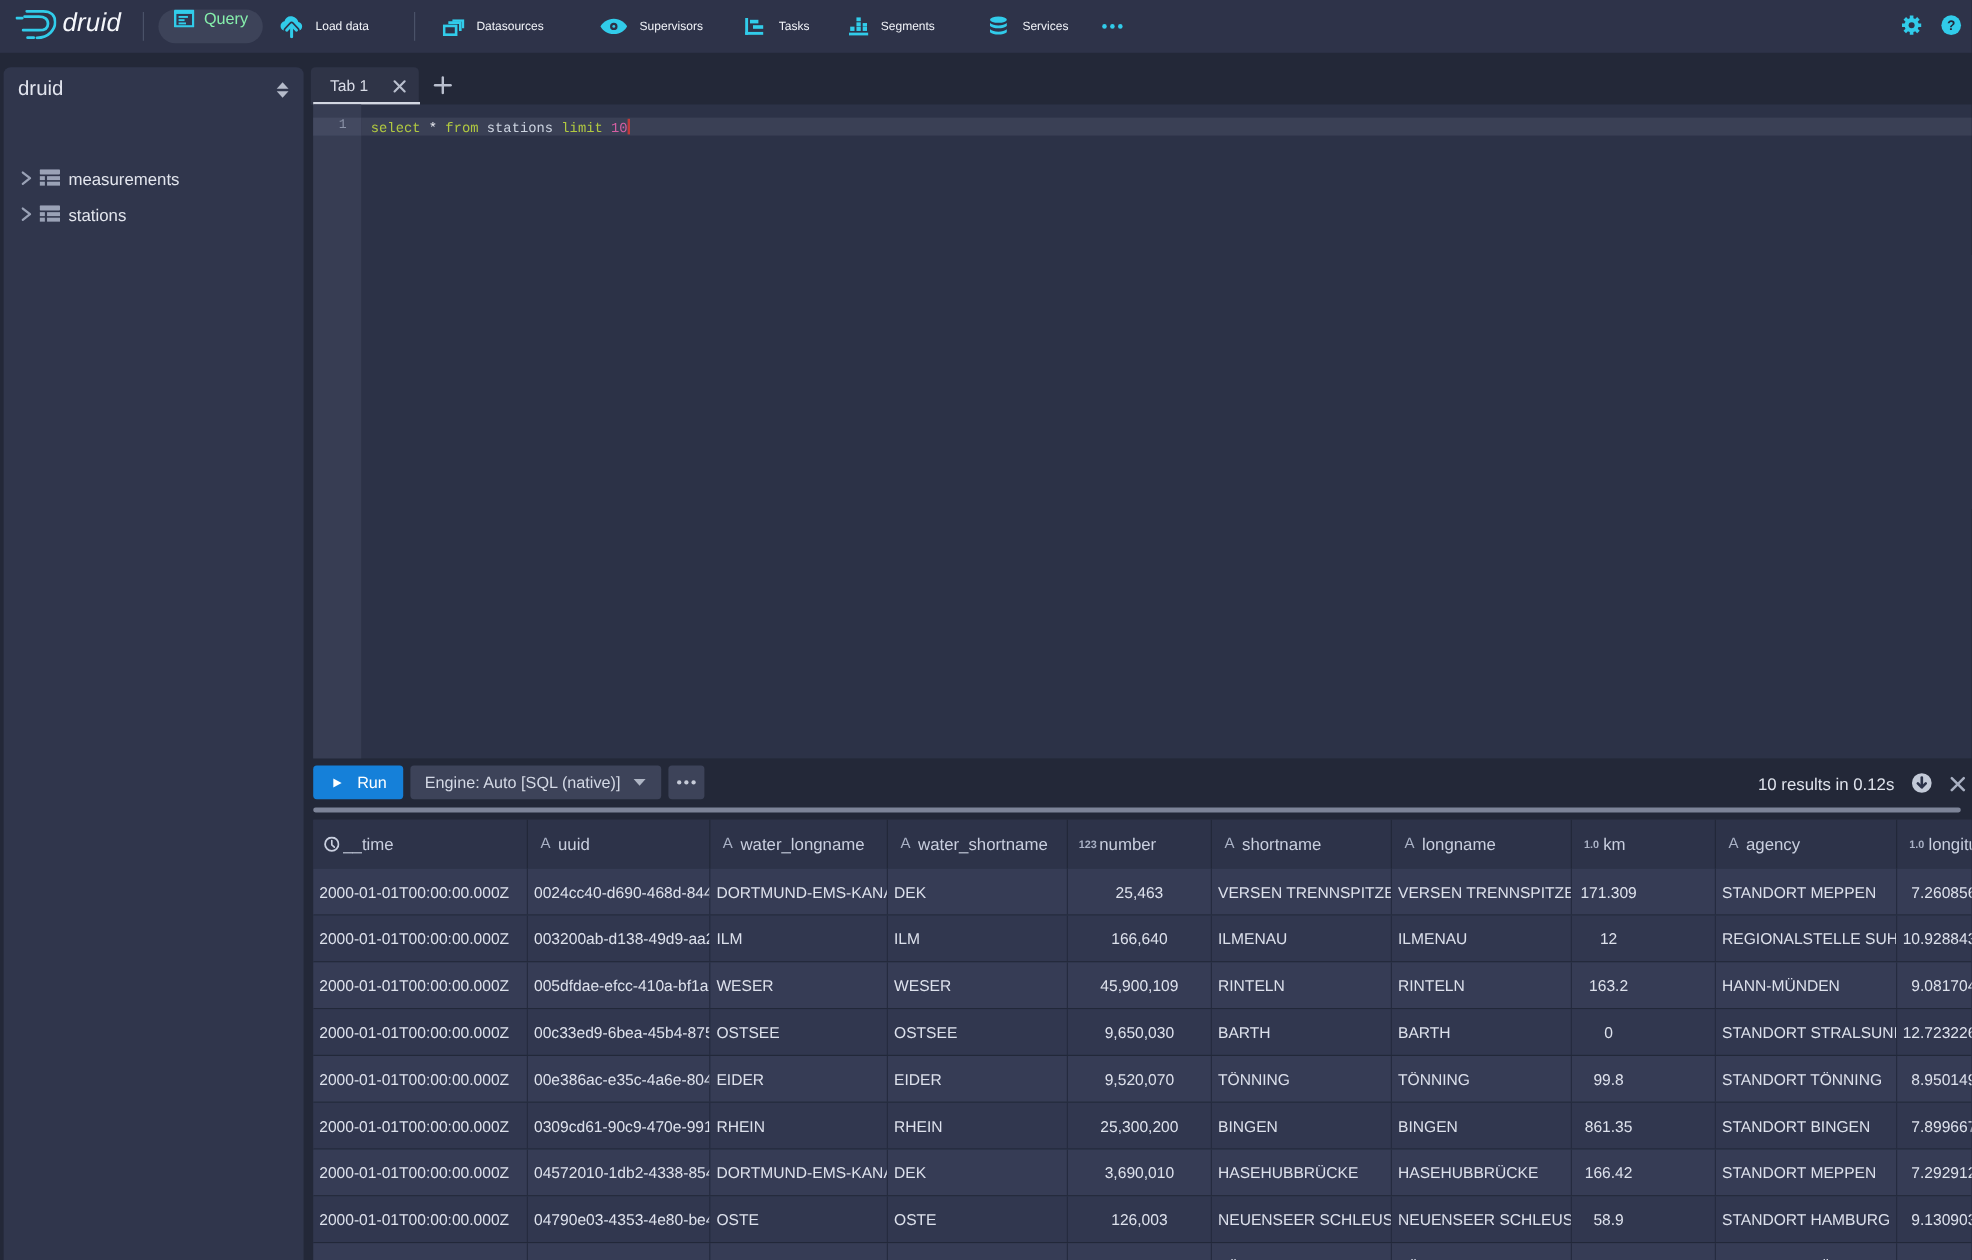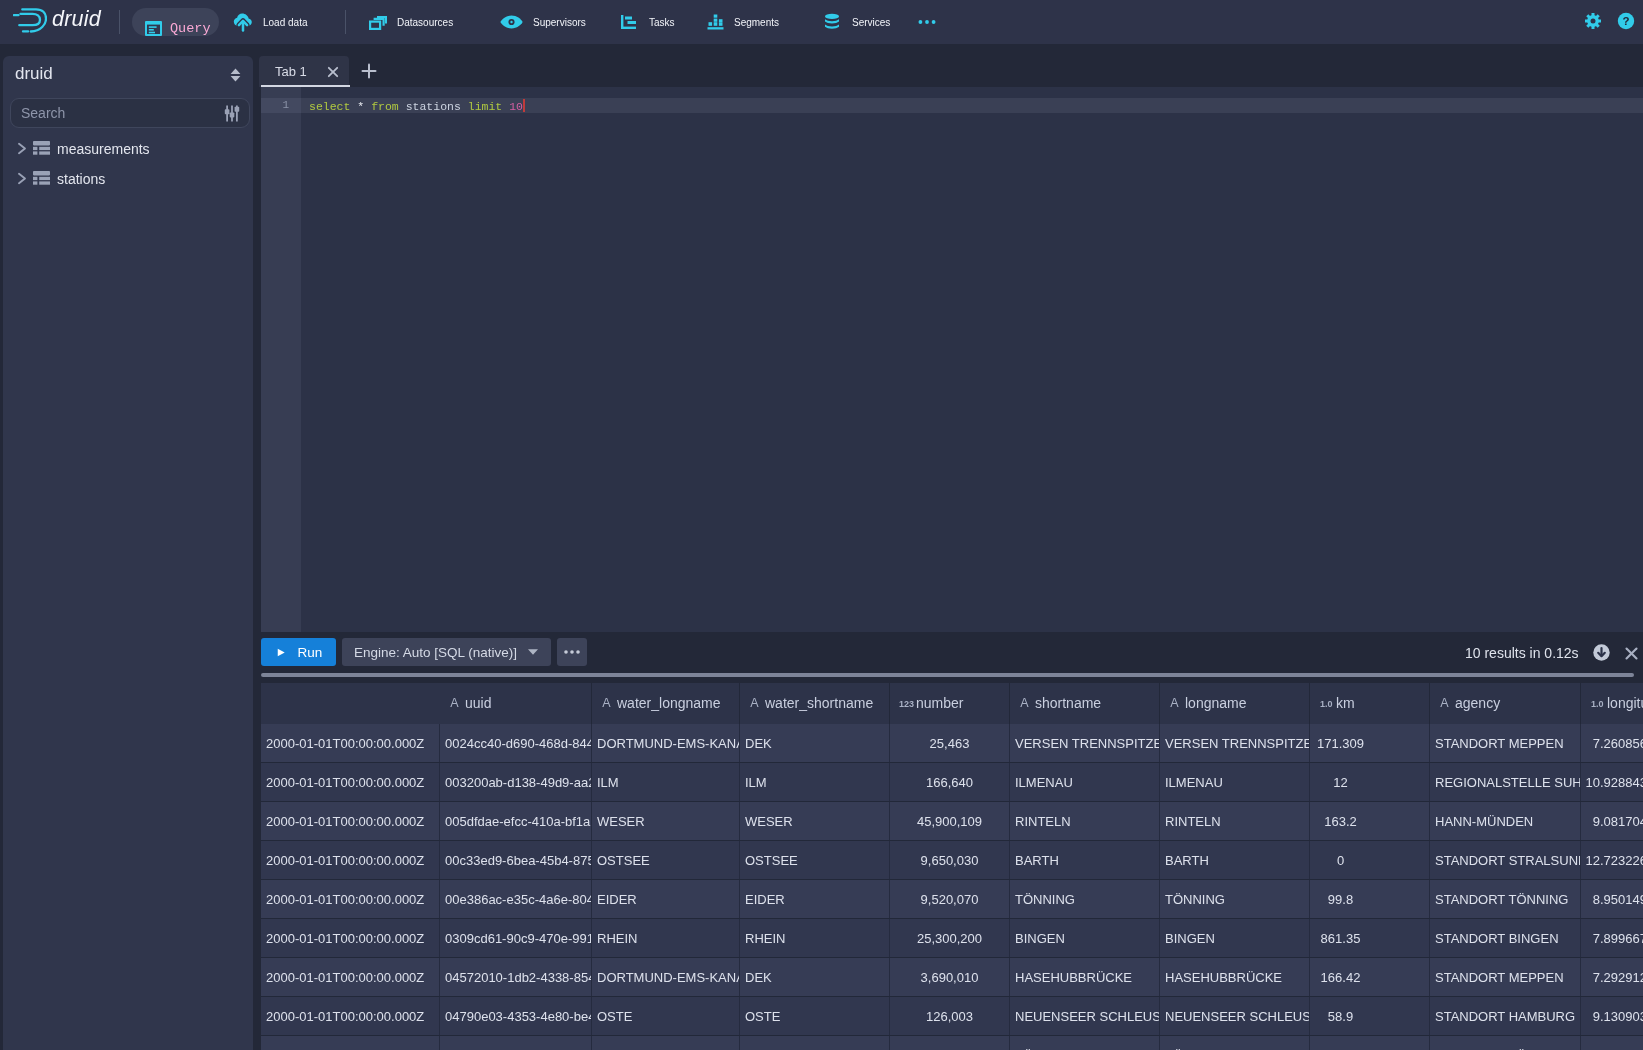--- a/index.html
+++ b/index.html
@@ -3,21 +3,21 @@
 <meta charset="utf-8">
 <style>
   * { margin:0; padding:0; box-sizing:border-box; }
   html,body { width:1643px; height:1050px; overflow:hidden; background:#232838; font-family:"Liberation Sans", sans-serif; }
   
   #hdr { position:absolute; left:0; top:0; width:1643px; height:44px; background:#2e3349; }
   .hitem { position:absolute; top:0; height:44px; display:flex; align-items:center; color:#f2f4f9; font-size:10px; }
   .hitem svg { display:block; margin-right:10px; }
   .hsep { position:absolute; top:10px; width:1px; height:24px; background:#4a5268; }
   #wordmark { position:absolute; left:52px; top:7px; font-size:21.5px; font-style:italic; font-weight:400; color:#f5f6fa; letter-spacing:0.2px; }
-  #qpill { position:absolute; left:132px; top:8px; width:87px; height:28px; background:#3d4359; border-radius:14px; display:flex; align-items:flex-end; padding-left:13px; color:#f9a8d4; font-size:13.5px;font-family:Liberation Mono, monospace; }
+  #qpill { position:absolute; left:132px; top:8px; width:87px; height:28px; background:#3d4359; border-radius:14px; display:flex; align-items:flex-start; padding-left:13px; color:#86efac; font-size:13.5px; }
   #qpill svg { margin-right:8px; }
   
   #sidebar { position:absolute; left:3px; top:56px; width:250px; height:994px; background:#30364c; border-radius:6px 6px 0 0; }
   #sbtitle { position:absolute; left:12px; top:8px; font-size:17px; color:#e2e5ee; }
   #sbsort { position:absolute; left:226px; top:12px; }
   #sbsearch { position:absolute; left:7px; top:42px; width:240px; height:30px; background:#2b3144; border:1px solid #3f465c; border-radius:9px; }
   #sbsearch .ph { position:absolute; left:10px; top:6px; font-size:14px; color:#8e95aa; }
   #sbsearch svg { position:absolute; right:9px; top:6px; }
   .trow { position:absolute; left:0; width:250px; height:30px; color:#e3e6ee; font-size:14px;text-align:center; }
   .trow .chev { position:absolute; left:12px; top:8px; }
@@ -187,33 +187,20 @@
   </svg>
 </div>
 <div id="sidebar">
   <div id="sbtitle">druid</div>
   <svg id="sbsort" width="13" height="14" viewBox="0 0 13 14">
       <g fill="#b6bccb">
         <path d="M6.5 0.5 L11.4 6 H1.6 Z"></path>
         <path d="M6.5 13.5 L11.4 8 H1.6 Z"></path>
       </g>
     </svg>
-  <div id="sbsearch">
-    <span class="ph">Search</span>
-    <svg width="16" height="17" viewBox="0 0 16 17">
-        <g fill="#9aa1b5">
-          <rect x="2.2" y="0.5" width="1.8" height="16"></rect>
-          <rect x="7.1" y="0.5" width="1.8" height="16"></rect>
-          <rect x="12" y="0.5" width="1.8" height="16"></rect>
-          <rect x="0.8" y="4.2" width="4.6" height="5" rx="0.8"></rect>
-          <rect x="5.7" y="7.4" width="4.6" height="5" rx="0.8"></rect>
-          <rect x="10.6" y="1.8" width="4.6" height="5" rx="0.8"></rect>
-        </g>
-      </svg>
-  </div>
   <div class="trow" style="top:78px">
     <svg class="chev" width="13" height="13" viewBox="0 0 13 13">
         <path d="M4 1.8 L10 6.5 L4 11.2" fill="none" stroke="#99a1b5" stroke-width="1.9" stroke-linecap="round" stroke-linejoin="round"></path>
       </svg>
     <svg class="tbl" width="17" height="15" viewBox="0 0 17 15">
         <g fill="#9aa2b6">
           <rect x="0" y="0" width="17" height="4.4" rx="0.8"></rect>
           <rect x="0" y="5.8" width="4.4" height="3.3"></rect>
           <rect x="6.2" y="5.8" width="10.8" height="3.3"></rect>
           <rect x="0" y="10.4" width="4.4" height="3.3"></rect>
@@ -294,20 +281,27 @@
   <svg id="xbtn" width="15" height="15" viewBox="0 0 15 15">
       <g stroke="#a9b0c2" stroke-width="2.1" stroke-linecap="round">
         <line x1="2.5" y1="2.5" x2="12.5" y2="12.5"></line>
         <line x1="12.5" y1="2.5" x2="2.5" y2="12.5"></line>
       </g>
     </svg>
 </div>
 <div id="splitter"></div>
 <div id="rtable">
 <div id="thead">
+<div class="th" style="left:0px;width:179px;">
+        <svg style="position:absolute;left:9px;top:14px" width="13" height="13" viewBox="0 0 13 13">
+          <circle cx="6.5" cy="6.5" r="5.6" fill="none" stroke="#c9cfdf" stroke-width="1.5"></circle>
+          <path d="M6.5 3.4 V7 L8.6 8.9" fill="none" stroke="#c9cfdf" stroke-width="1.4" stroke-linecap="round"></path>
+        </svg>
+        <span class="nm" style="left:25px">__time</span>
+      </div>
 <div class="th" style="left:179px;width:152px;">
         <span style="position:absolute;left:8px;top:13px;width:13px;text-align:center;font-size:12.5px;color:#a9b1c5;">A</span>
         <span class="nm" style="left:25px">uuid</span>
       </div>
 <div class="th" style="left:331px;width:148px;">
         <span style="position:absolute;left:8px;top:13px;width:13px;text-align:center;font-size:12.5px;color:#a9b1c5;">A</span>
         <span class="nm" style="left:25px">water_longname</span>
       </div>
 <div class="th" style="left:479px;width:150px;">
         <span style="position:absolute;left:8px;top:13px;width:13px;text-align:center;font-size:12.5px;color:#a9b1c5;">A</span>

